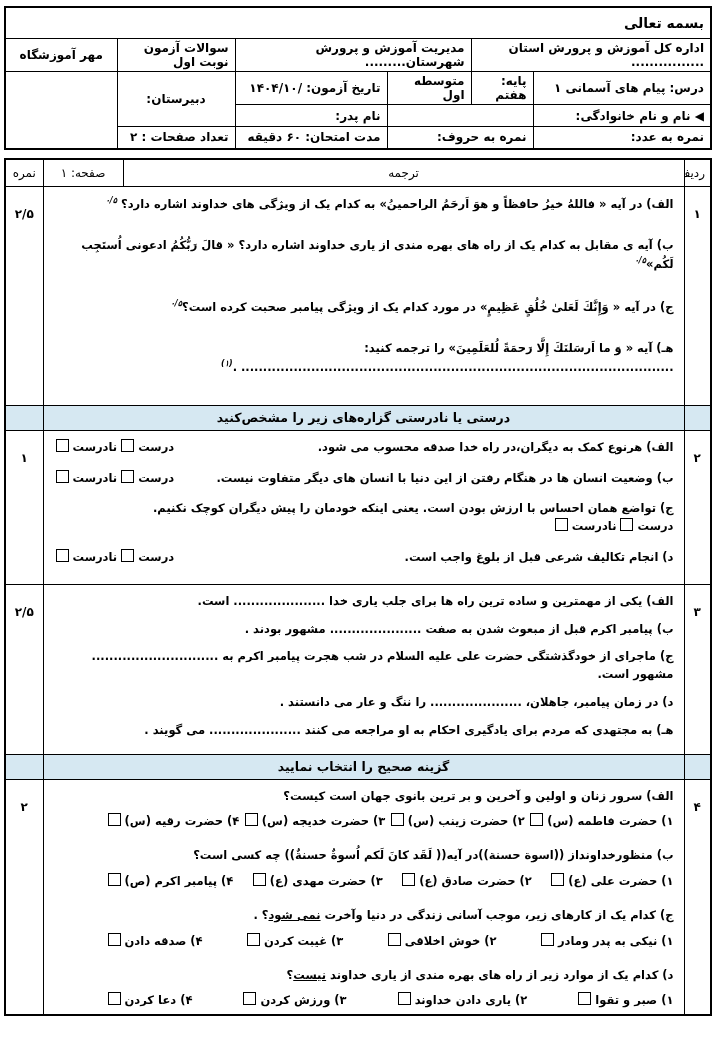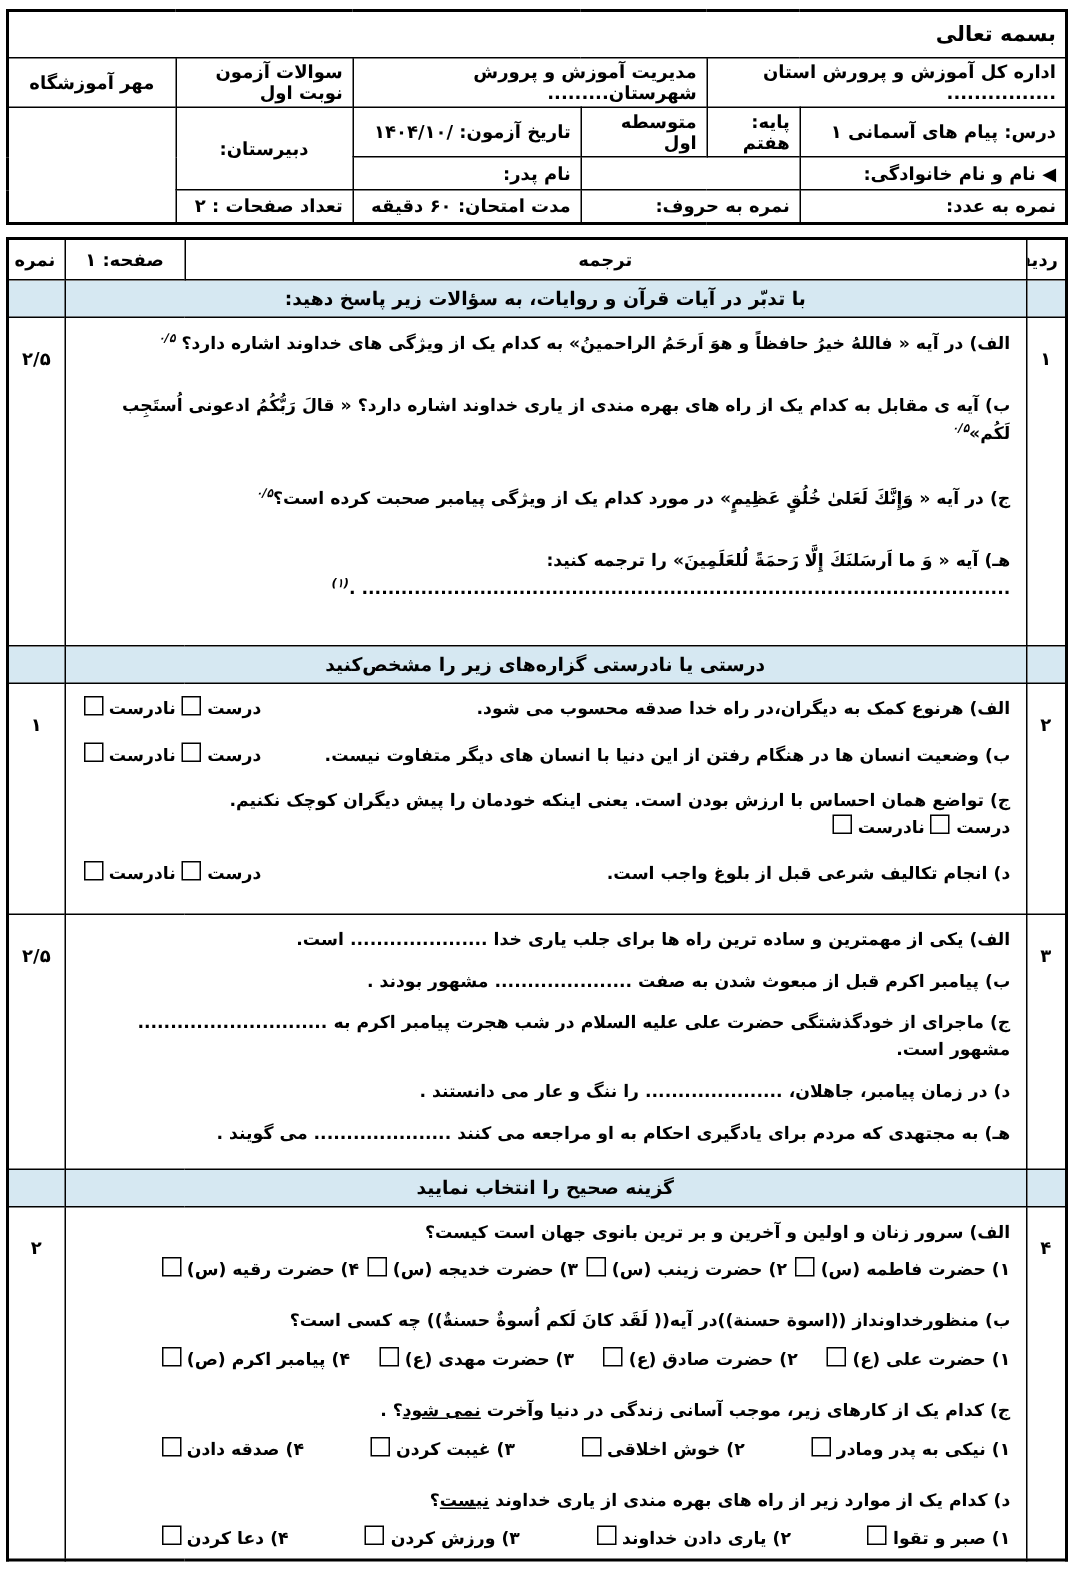--- a/index.html
+++ b/index.html
@@ -12,21 +12,21 @@
   .hdr-table,.q-table{border:2px solid #000;}
   td{
     border:1.5px solid #000;font-size:12px;font-weight:bold;
     padding:2px 6px;vertical-align:middle;overflow:hidden;
   }
   .q-table{margin-top:8px;}
   .center{text-align:center;}
   .basmala{height:26px;text-align:right;font-size:14px;}
   .hrow{height:26px;}
   .hrow4{height:22px;}
-  .hd td{font-weight:bold;text-align:center;height:22px;font-size:12px;}
+  .hd td{font-weight:normal;text-align:center;height:22px;font-size:12px;}
   .sec{background:#d6e8f2;}
   .sec td{text-align:center;height:20px;font-size:12.5px;background:#d6e8f2;}
   .rowno,.scoreno{text-align:center;vertical-align:top;padding-top:20px;font-size:12px;}
   .qcell{vertical-align:top;padding:8px 10px 4px 8px;font-size:11.5px;line-height:1.55;}
   .line{margin-bottom:24px;}
   .l10{margin-bottom:10px;}
   .tf-line{display:flex;justify-content:space-between;align-items:flex-start;margin-bottom:13px;}
   .tf-inline{display:block;margin-bottom:13px;}
   .tfg{white-space:nowrap;}
   .cb{
@@ -93,25 +93,20 @@
   </colgroup>
 
   <tbody>
       <tr class="hd">
     <td>ردیف</td>
     <td>ترجمه</td>
     <td>صفحه: ۱</td>
     <td>نمره</td>
   </tr>
 
-  <tr class="sec">
-    <td></td>
-    <td colspan="2">با تدبّر در آیات قرآن و روایات، به سؤالات زیر پاسخ دهید:</td>
-    <td></td>
-  </tr>
 
   <tr>
     <td class="rowno">۱</td>
     <td colspan="2" class="qcell" style="height:158px">
       <div class="line"><span>الف) در آیه «  فاللهُ خیرُ حافظاً و هوَ اَرحَمُ الراحمینُ» به کدام یک از ویژگی های خداوند اشاره دارد؟ </span><sup class="mark">۰/۵</sup></div>
       <div class="line"><span>ب)  آیه ی مقابل به کدام یک از راه های بهره مندی از یاری خداوند اشاره دارد؟ « قالَ رَبُّکُمُ ادعونی اُستَجِب لَکُم»</span><sup class="mark">۰/۵</sup></div>
       <div class="line"><span>ج) در آیه « وَإِنَّكَ لَعَلیٰ خُلُقٍ عَظِیمٍ» در مورد کدام یک از ویژگی پیامبر صحبت کرده است؟</span><sup class="mark">۰/۵</sup></div>
       <div class="line"><span>هـ) آیه « وَ ما اَرسَلنَكَ إِلَّا رَحمَةً لُلعَلَمِینَ» را ترجمه کنید: ................................................................................................... .</span><sup class="mark">(۱)</sup></div>
     </td>
     <td class="scoreno">۲/۵</td>

